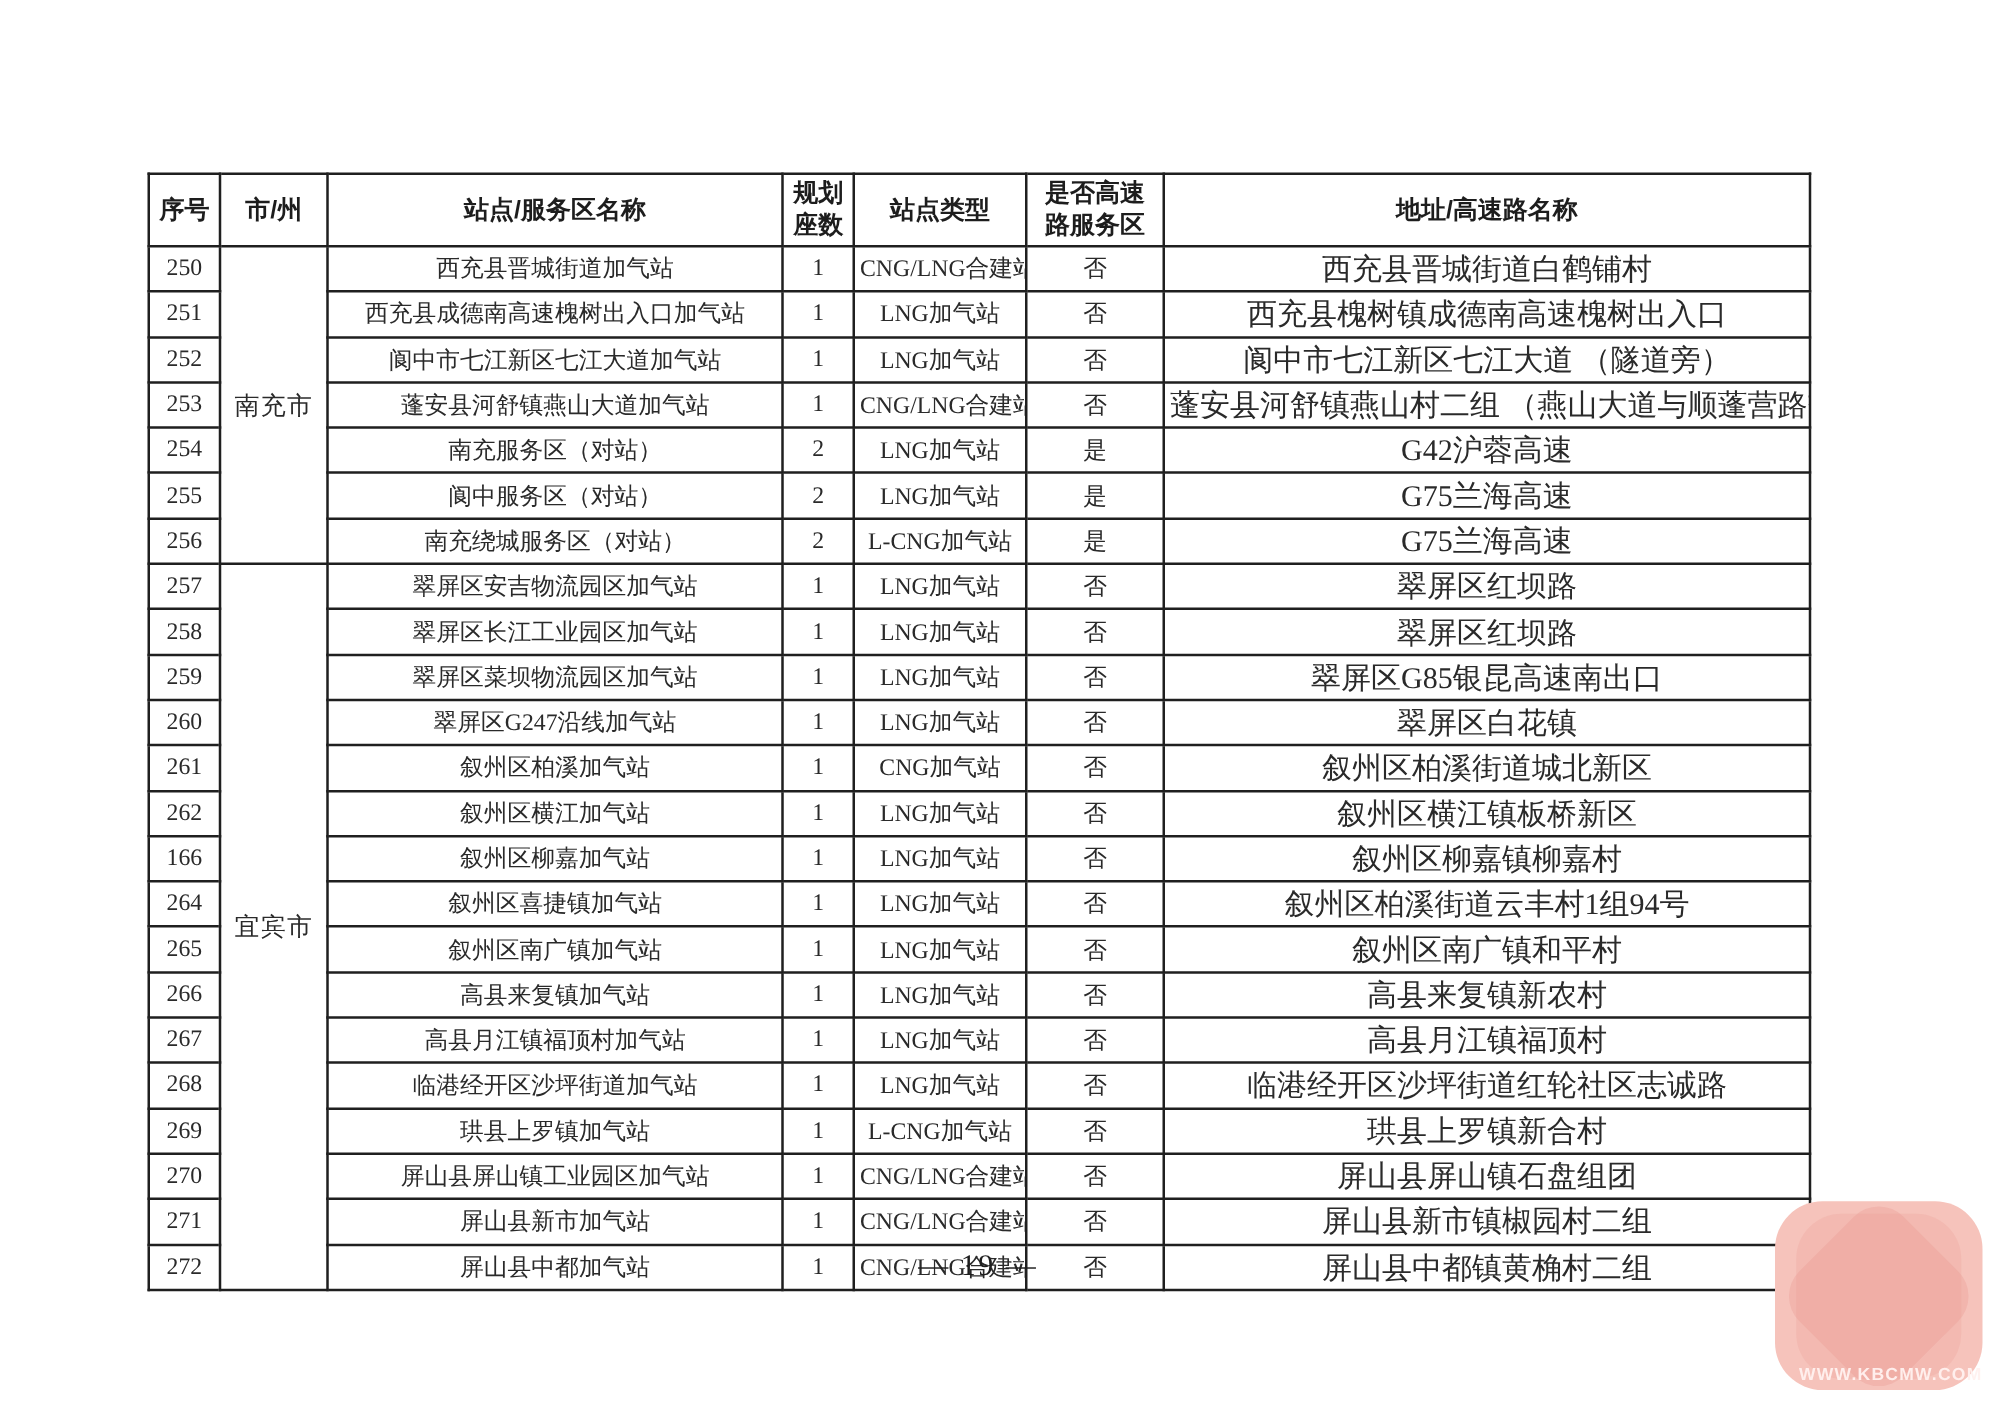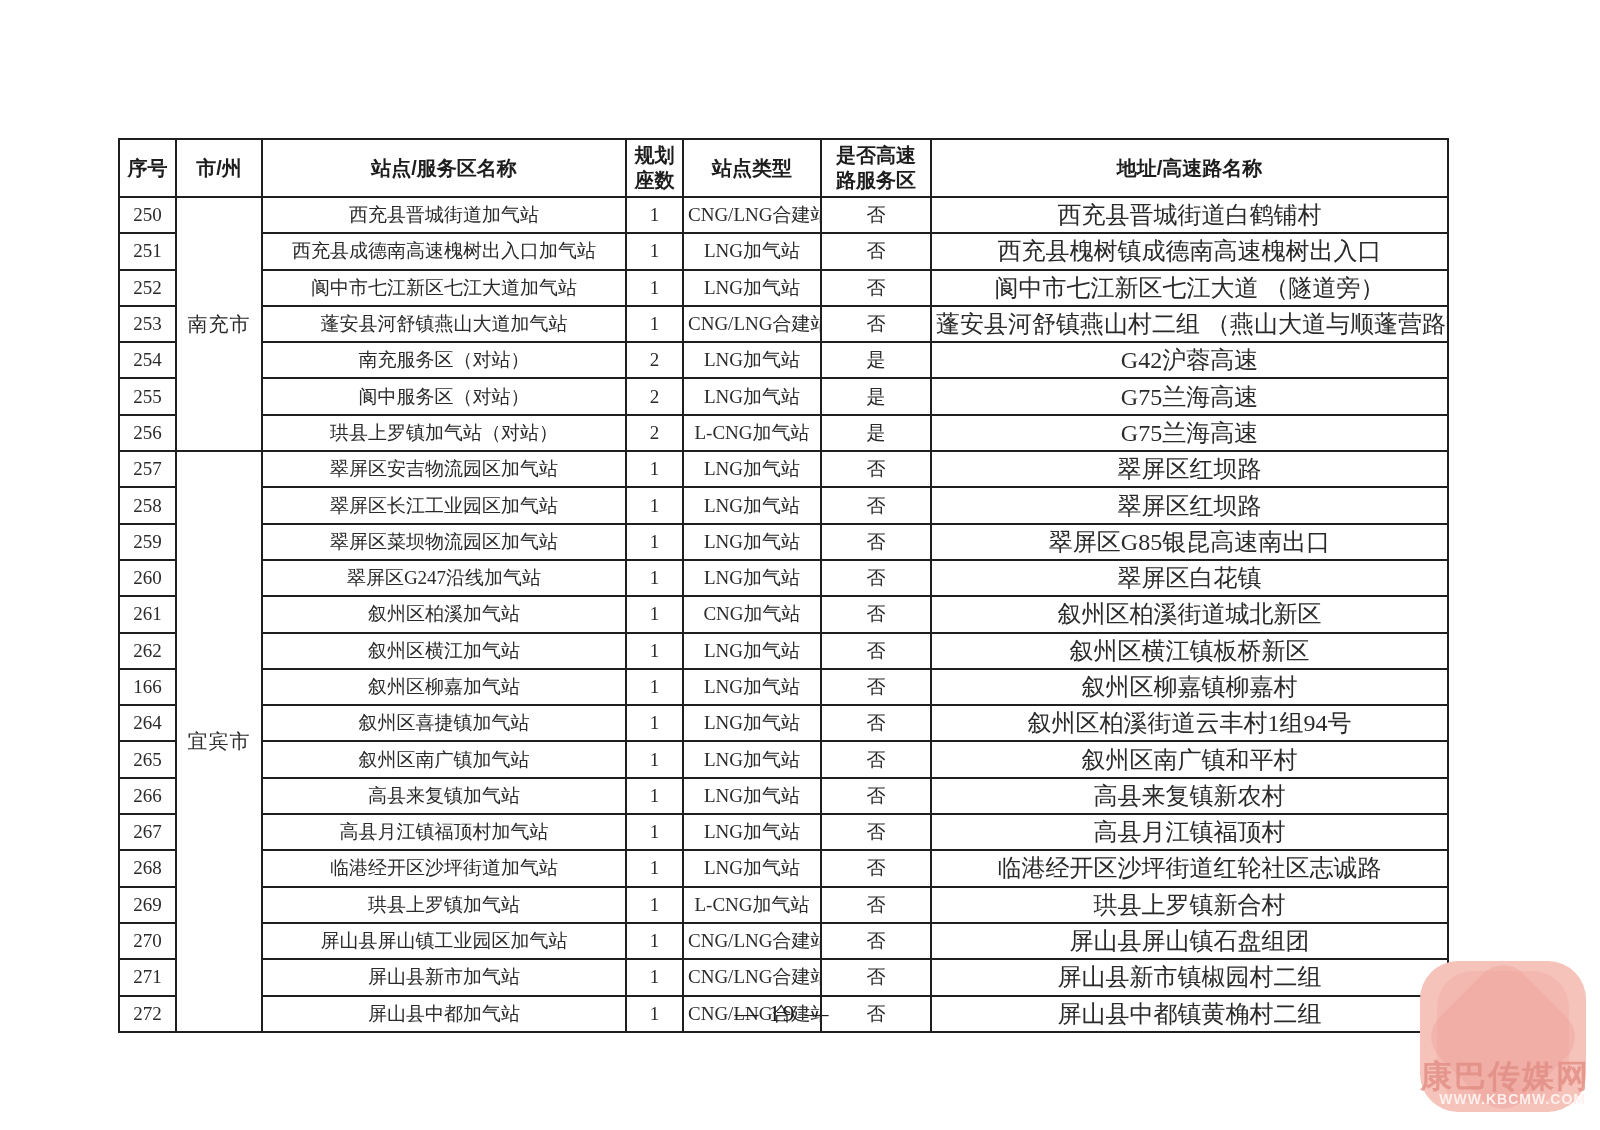--- a/index.html
+++ b/index.html
@@ -193,21 +193,21 @@
         <tr>
           <td class="col-serial">255</td>
           <td class="col-name">阆中服务区（对站）</td>
           <td class="col-planned">2</td>
           <td class="col-type">LNG加气站</td>
           <td class="col-highway">是</td>
           <td class="col-address">G75兰海高速</td>
         </tr>
         <tr>
           <td class="col-serial">256</td>
-          <td class="col-name">珙县上罗镇加气站（对站）</td>
+          <td class="col-name">南充绕城服务区（对站）</td>
           <td class="col-planned">2</td>
           <td class="col-type">L-CNG加气站</td>
           <td class="col-highway">是</td>
           <td class="col-address">G75兰海高速</td>
         </tr>
         <tr>
           <td class="col-serial">257</td>
           <td class="col-city" rowspan="16">宜宾市</td>
           <td class="col-name">翠屏区安吉物流园区加气站</td>
           <td class="col-planned">1</td>
@@ -335,17 +335,16 @@
           <td class="col-highway">否</td>
           <td class="col-address">屏山县中都镇黄桷村二组</td>
         </tr>
       </tbody>
   </table>
 
   <div class="page-number">— 19 —</div>
 
   <div class="watermark">
     <div class="wm-petal"></div>
-    <div class="wm-subtitle">康巴传媒网</div>
     <div class="wm-url">WWW.KBCMW.COM</div>
   </div>
 
 </div>
 
 </body></html>

